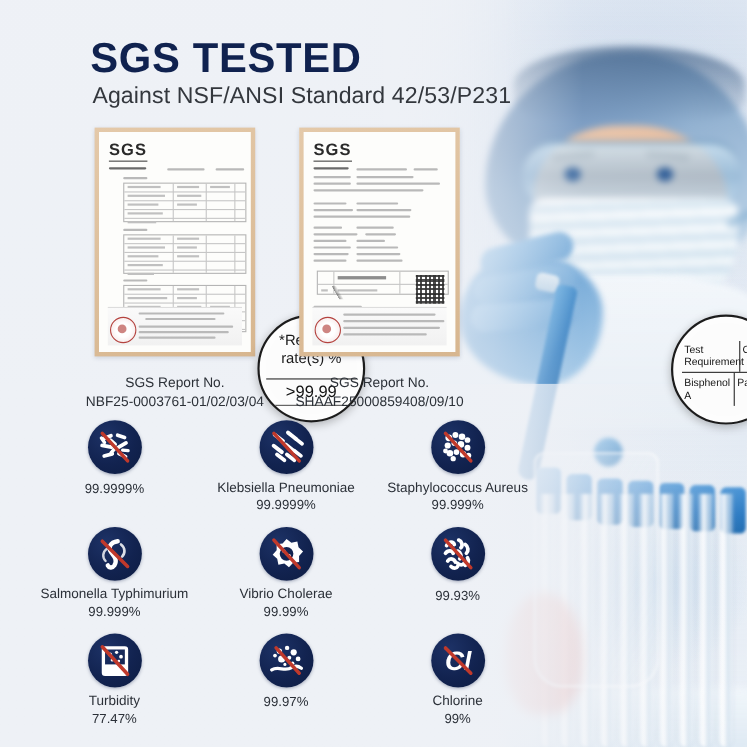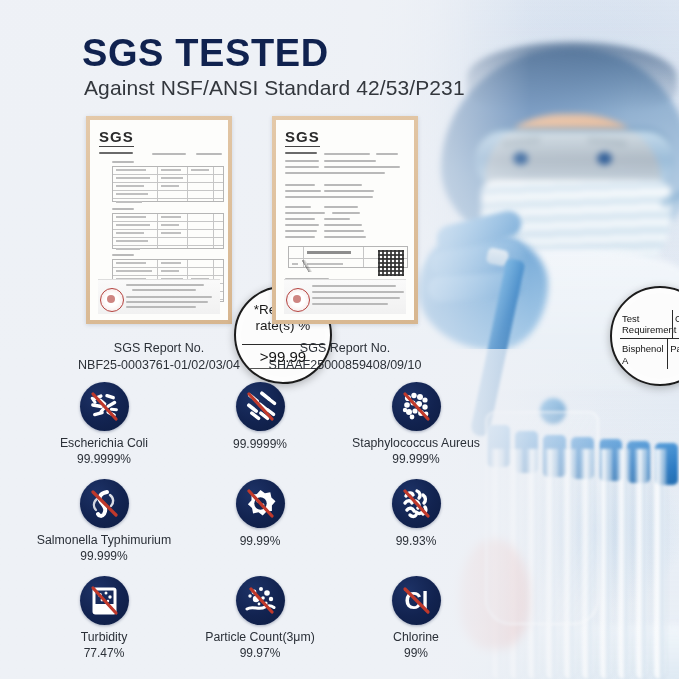--- a/index.html
+++ b/index.html
@@ -229,20 +229,21 @@
 
   
   .grid{position:absolute;left:26px;top:382px;width:470px;}
   .grid-row{display:flex;}
   .cell{width:156px;text-align:center;}
   .cell .badge{
     width:49px;height:49px;border-radius:50%;margin:0 auto 5px;
     background:radial-gradient(circle at 34% 28%,#1d3266 0%,#122350 55%,#0d1c42 100%);
     position:relative;overflow:hidden;
     box-shadow:0 1px 3px rgba(25,40,80,.35);
+    font-style:italic;
   }
   .cell .badge svg{position:absolute;left:0;top:0;}
   .cell .name{font-size:12.3px;color:#2b3038;line-height:1.25;}
   .cell .pct{font-size:12px;color:#2b3038;line-height:1.45;}
   .r1{margin-bottom:10px;}
   .r2{margin-bottom:10px;}
 </style>
 </head>
 <body>
 
@@ -520,40 +521,40 @@
               <rect x="13" y="30" width="11" height="3.4" rx="1.7" transform="rotate(-15 18 32)"></rect>
               <rect x="26" y="30" width="10" height="3.4" rx="1.7" transform="rotate(25 31 32)"></rect>
               <rect x="18" y="18" width="9" height="3.2" rx="1.6" transform="rotate(42 22 20)"></rect>
               <rect x="19" y="26" width="9" height="3.2" rx="1.6" transform="rotate(-48 23 28)"></rect>
               <rect x="30" y="26" width="8" height="3" rx="1.5" transform="rotate(5 34 27)"></rect>
               <rect x="10" y="17" width="8" height="3" rx="1.5" transform="rotate(55 14 18)"></rect>
             </g>
             <line x1="13" y1="12" x2="36" y2="37" stroke="#c0392b" stroke-width="3.2" stroke-linecap="round"></line>
           </svg>
         </div>
-        <div class="name">Escherichia Coli</div>
         <div class="pct">99.9999%</div>
       </div>
 
       <div class="cell">
         <div class="badge">
           <svg width="49" height="49" viewBox="0 0 49 49">
             <g fill="#fff">
               <rect x="11" y="14" width="13" height="3.6" rx="1.8" transform="rotate(38 17 16)"></rect>
               <rect x="23" y="12" width="13" height="3.6" rx="1.8" transform="rotate(38 29 14)"></rect>
               <rect x="30" y="17" width="11" height="3.4" rx="1.7" transform="rotate(38 35 19)"></rect>
               <rect x="10" y="24" width="13" height="3.6" rx="1.8" transform="rotate(38 16 26)"></rect>
               <rect x="21" y="23" width="13" height="3.6" rx="1.8" transform="rotate(38 27 25)"></rect>
               <rect x="29" y="28" width="11" height="3.4" rx="1.7" transform="rotate(38 34 30)"></rect>
               <rect x="13" y="32" width="12" height="3.4" rx="1.7" transform="rotate(38 19 34)"></rect>
               <rect x="22" y="32" width="12" height="3.4" rx="1.7" transform="rotate(38 28 34)"></rect>
             </g>
             <line x1="13" y1="12" x2="36" y2="37" stroke="#c0392b" stroke-width="3.2" stroke-linecap="round"></line>
           </svg>
         </div>
+        <div class="name">Klebsiella Pneumoniae</div>
         <div class="pct">99.9999%</div>
       </div>
 
       <div class="cell">
         <div class="badge">
           <svg width="49" height="49" viewBox="0 0 49 49">
             <g fill="#fff">
               <circle cx="16" cy="16" r="3.1"></circle>
                 <circle cx="22" cy="13.5" r="2.7"></circle>
               <circle cx="28" cy="15" r="3"></circle>
@@ -595,20 +596,21 @@
       <div class="cell">
         <div class="badge">
           <svg width="49" height="49" viewBox="0 0 49 49">
             <path d="M24.5 11 l4.4 3.3 5.4 -1.1 1.1 5.4 4.1 3.7 -3.6 4.1 0 5.5 -5.4 0.7 -3.8 4 -4.2 -3.3 -5.4 1.1 -1.1 -5.4 -4.1 -3.7 3.6 -4.1 0 -5.5 5.4 -0.7 z" fill="#fff"></path>
             <circle cx="24.5" cy="24.5" r="6.2" fill="#122350"></circle>
             <circle cx="22" cy="22" r="1.6" fill="#fff"></circle>
             <circle cx="27" cy="26" r="1.4" fill="#fff"></circle>
             <line x1="13" y1="12" x2="36" y2="37" stroke="#c0392b" stroke-width="3.2" stroke-linecap="round"></line>
           </svg>
         </div>
+        <div class="name">Vibrio Cholerae</div>
         <div class="pct">99.99%</div>
       </div>
 
       <div class="cell">
         <div class="badge">
           <svg width="49" height="49" viewBox="0 0 49 49">
             <g stroke="#fff" stroke-width="3.4" fill="none" stroke-linecap="round">
               <path d="M14 17 C16 13 20 13 21 16"></path>
               <path d="M25 12 C28 13 29 17 27 19"></path>
               <path d="M31 16 C34 18 34 22 32 24"></path>
@@ -656,21 +658,20 @@
               <circle cx="20" cy="23" r="3.2"></circle>
                 <circle cx="27" cy="22" r="1.8"></circle>
               <circle cx="14" cy="20" r="1.7"></circle>
                 <circle cx="30" cy="27" r="1.6"></circle>
               <circle cx="23" cy="28" r="1.4"></circle>
             </g>
             <path d="M11 33 C17 29 23 35 29 31 C33 28.5 36 30 38 31.5" stroke="#fff" stroke-width="3" fill="none" stroke-linecap="round"></path>
             <line x1="15" y1="13" x2="36" y2="36" stroke="#c0392b" stroke-width="3.2" stroke-linecap="round"></line>
           </svg>
         </div>
-        <div class="name">Particle Count(3μm)</div>
         <div class="pct">99.97%</div>
       </div>
 
       <div class="cell">
         <div class="badge">
           <svg width="49" height="49" viewBox="0 0 49 49">
             <text x="24.5" y="33" text-anchor="middle" fill="#fff" font-family="Liberation Sans, sans-serif" font-size="24" font-weight="bold">Cl</text>
             <line x1="13" y1="13" x2="36" y2="36" stroke="#c0392b" stroke-width="3.2" stroke-linecap="round"></line>
           </svg>
         </div>

